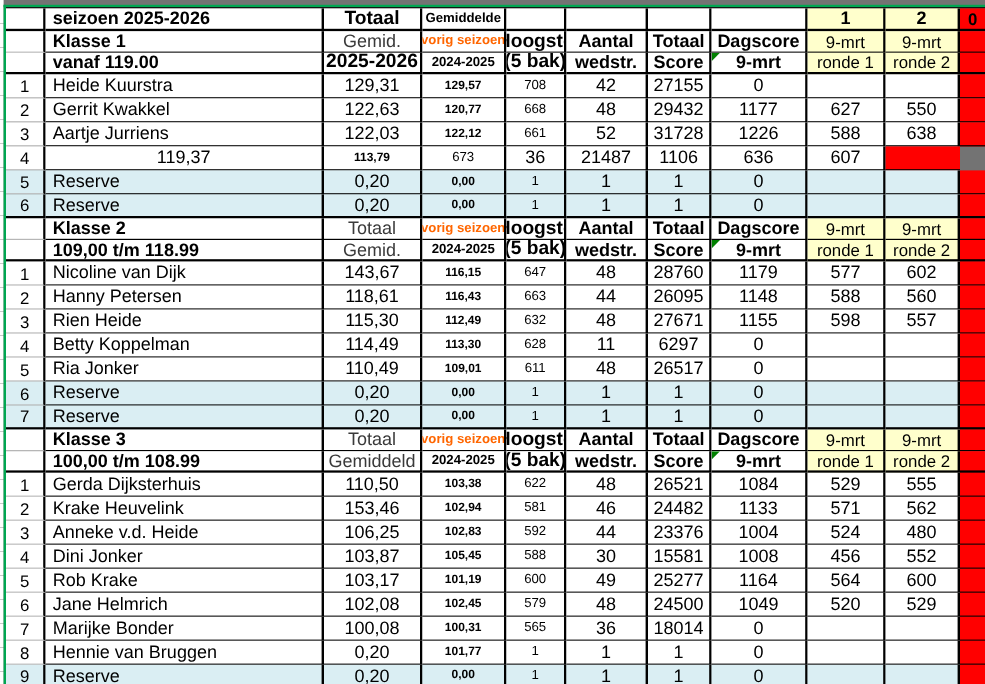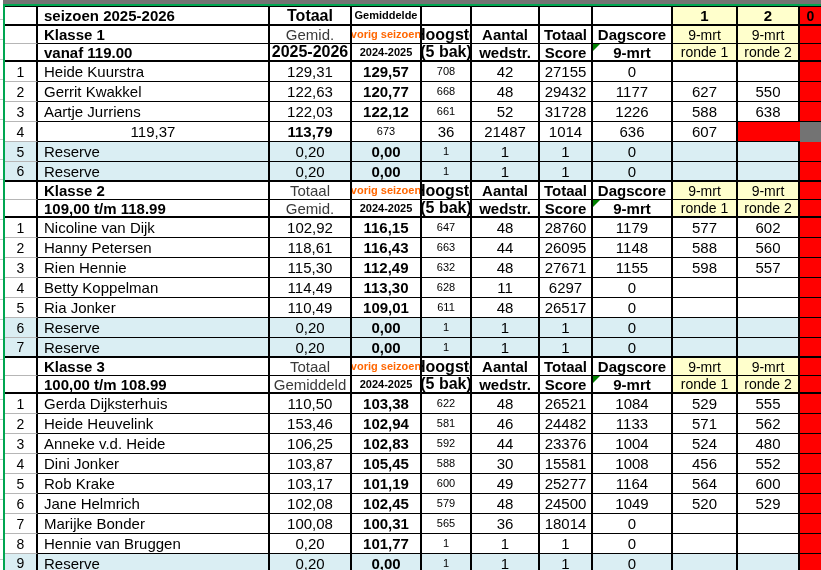--- a/index.html
+++ b/index.html
@@ -16,21 +16,21 @@
   .row{display:grid;grid-template-columns:33px 232px 82px 70px 50px 68px 53px 80px 65px 62px 21px;}
   .h19{height:19px}.h18{height:18px}.h20{height:20px}
   .cell{position:relative;box-sizing:border-box;height:100%;display:flex;align-items:center;justify-content:center;
     overflow:hidden;white-space:nowrap;border-right:2px solid #000;border-bottom:1px solid #000;background:#fff;line-height:1;}
   .cell:last-child{border-right:none;}
   .thick .cell{border-bottom-width:2px;}
   .grayline{border-bottom-color:#b6b6b6;}
   .thick .grayline{border-bottom-color:#000;}
   .left{justify-content:flex-start;padding-left:6px;}
   .bold{font-weight:bold;}
-  .f16{font-size:16px}.f15{font-size:15px}.f14{font-size:14px}.f12{font-size:16px}.f11{font-size:11px}.f10{font-size:15px}
+  .f16{font-size:16px}.f15{font-size:15px}.f14{font-size:14px}.f12{font-size:16px}.f11{font-size:11px}.f10{font-size:10px}
   .gray{color:#3a3a3a;text-align:right;}
   .orange{color:var(--orange);}
   .yellow{background:var(--yellow);}
   .red{background:var(--red);}
   .row.blue .cell:not(.red){background:var(--blue);}
   .tri::before{content:"";position:absolute;left:0;top:0;width:0;height:0;
     border-top:7px solid var(--flag);border-right:7px solid transparent;}
 </style>
 </head>
 <body>
@@ -118,21 +118,21 @@
         <div class="cell f15">638</div>
         <div class="cell red"></div>
       </div>
       <div class="row h20">
         <div class="cell f14 grayline">4</div>
         <div class="cell f15">119,37</div>
         <div class="cell bold f10">113,79</div>
         <div class="cell f11">673</div>
         <div class="cell f15">36</div>
         <div class="cell f15">21487</div>
-        <div class="cell f15">1014</div>
+        <div class="cell f15">1106</div>
         <div class="cell f15">636</div>
         <div class="cell f15">607</div>
         <div class="cell red"></div>
       </div>
       <div class="row h20 blue">
         <div class="cell f14 grayline">5</div>
         <div class="cell left f15">Reserve</div>
         <div class="cell f15">0,20</div>
         <div class="cell bold f10">0,00</div>
         <div class="cell f11">1</div>
@@ -178,21 +178,21 @@
         <div class="cell bold f15">wedstr.</div>
         <div class="cell bold f15">Score</div>
         <div class="cell bold f15 tri">9-mrt</div>
         <div class="cell yellow f14">ronde 1</div>
         <div class="cell yellow f14">ronde 2</div>
         <div class="cell red"></div>
       </div>
       <div class="row h20">
         <div class="cell f14 grayline">1</div>
         <div class="cell left f15">Nicoline van Dijk</div>
-        <div class="cell f15">102,92</div>
+        <div class="cell f15">143,67</div>
         <div class="cell bold f10">116,15</div>
         <div class="cell f11">647</div>
         <div class="cell f15">48</div>
         <div class="cell f15">28760</div>
         <div class="cell f15">1179</div>
         <div class="cell f15">577</div>
         <div class="cell f15">602</div>
         <div class="cell red"></div>
       </div>
       <div class="row h20">
@@ -203,21 +203,21 @@
         <div class="cell f11">663</div>
         <div class="cell f15">44</div>
         <div class="cell f15">26095</div>
         <div class="cell f15">1148</div>
         <div class="cell f15">588</div>
         <div class="cell f15">560</div>
         <div class="cell red"></div>
       </div>
       <div class="row h20">
         <div class="cell f14 grayline">3</div>
-        <div class="cell left f15">Rien Hennie</div>
+        <div class="cell left f15">Rien Heide</div>
         <div class="cell f15">115,30</div>
         <div class="cell bold f10">112,49</div>
         <div class="cell f11">632</div>
         <div class="cell f15">48</div>
         <div class="cell f15">27671</div>
         <div class="cell f15">1155</div>
         <div class="cell f15">598</div>
         <div class="cell f15">557</div>
         <div class="cell red"></div>
       </div>
@@ -307,21 +307,21 @@
         <div class="cell f11">622</div>
         <div class="cell f15">48</div>
         <div class="cell f15">26521</div>
         <div class="cell f15">1084</div>
         <div class="cell f15">529</div>
         <div class="cell f15">555</div>
         <div class="cell red"></div>
       </div>
       <div class="row h20">
         <div class="cell f14 grayline">2</div>
-        <div class="cell left f15">Heide Heuvelink</div>
+        <div class="cell left f15">Krake Heuvelink</div>
         <div class="cell f15">153,46</div>
         <div class="cell bold f10">102,94</div>
         <div class="cell f11">581</div>
         <div class="cell f15">46</div>
         <div class="cell f15">24482</div>
         <div class="cell f15">1133</div>
         <div class="cell f15">571</div>
         <div class="cell f15">562</div>
         <div class="cell red"></div>
       </div>

